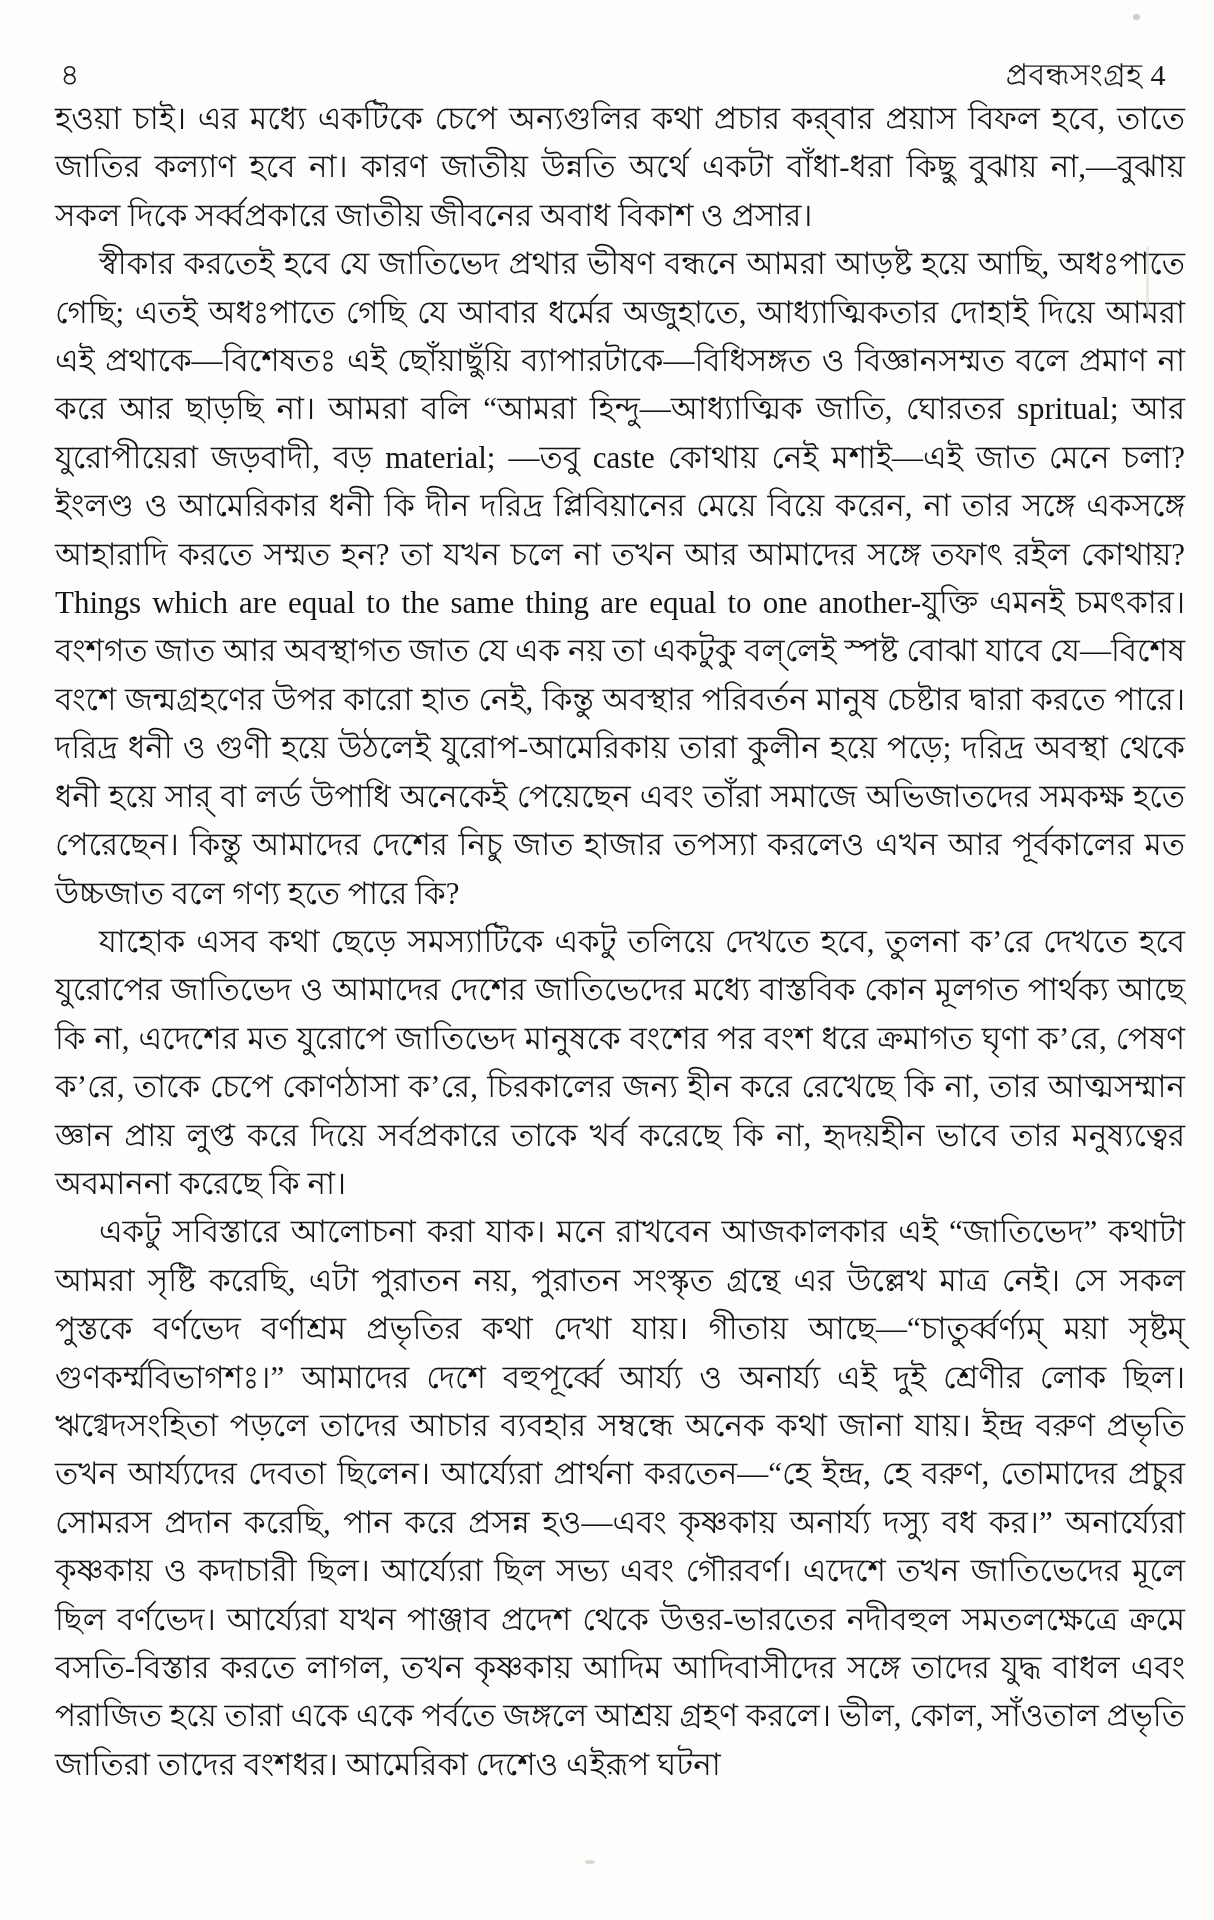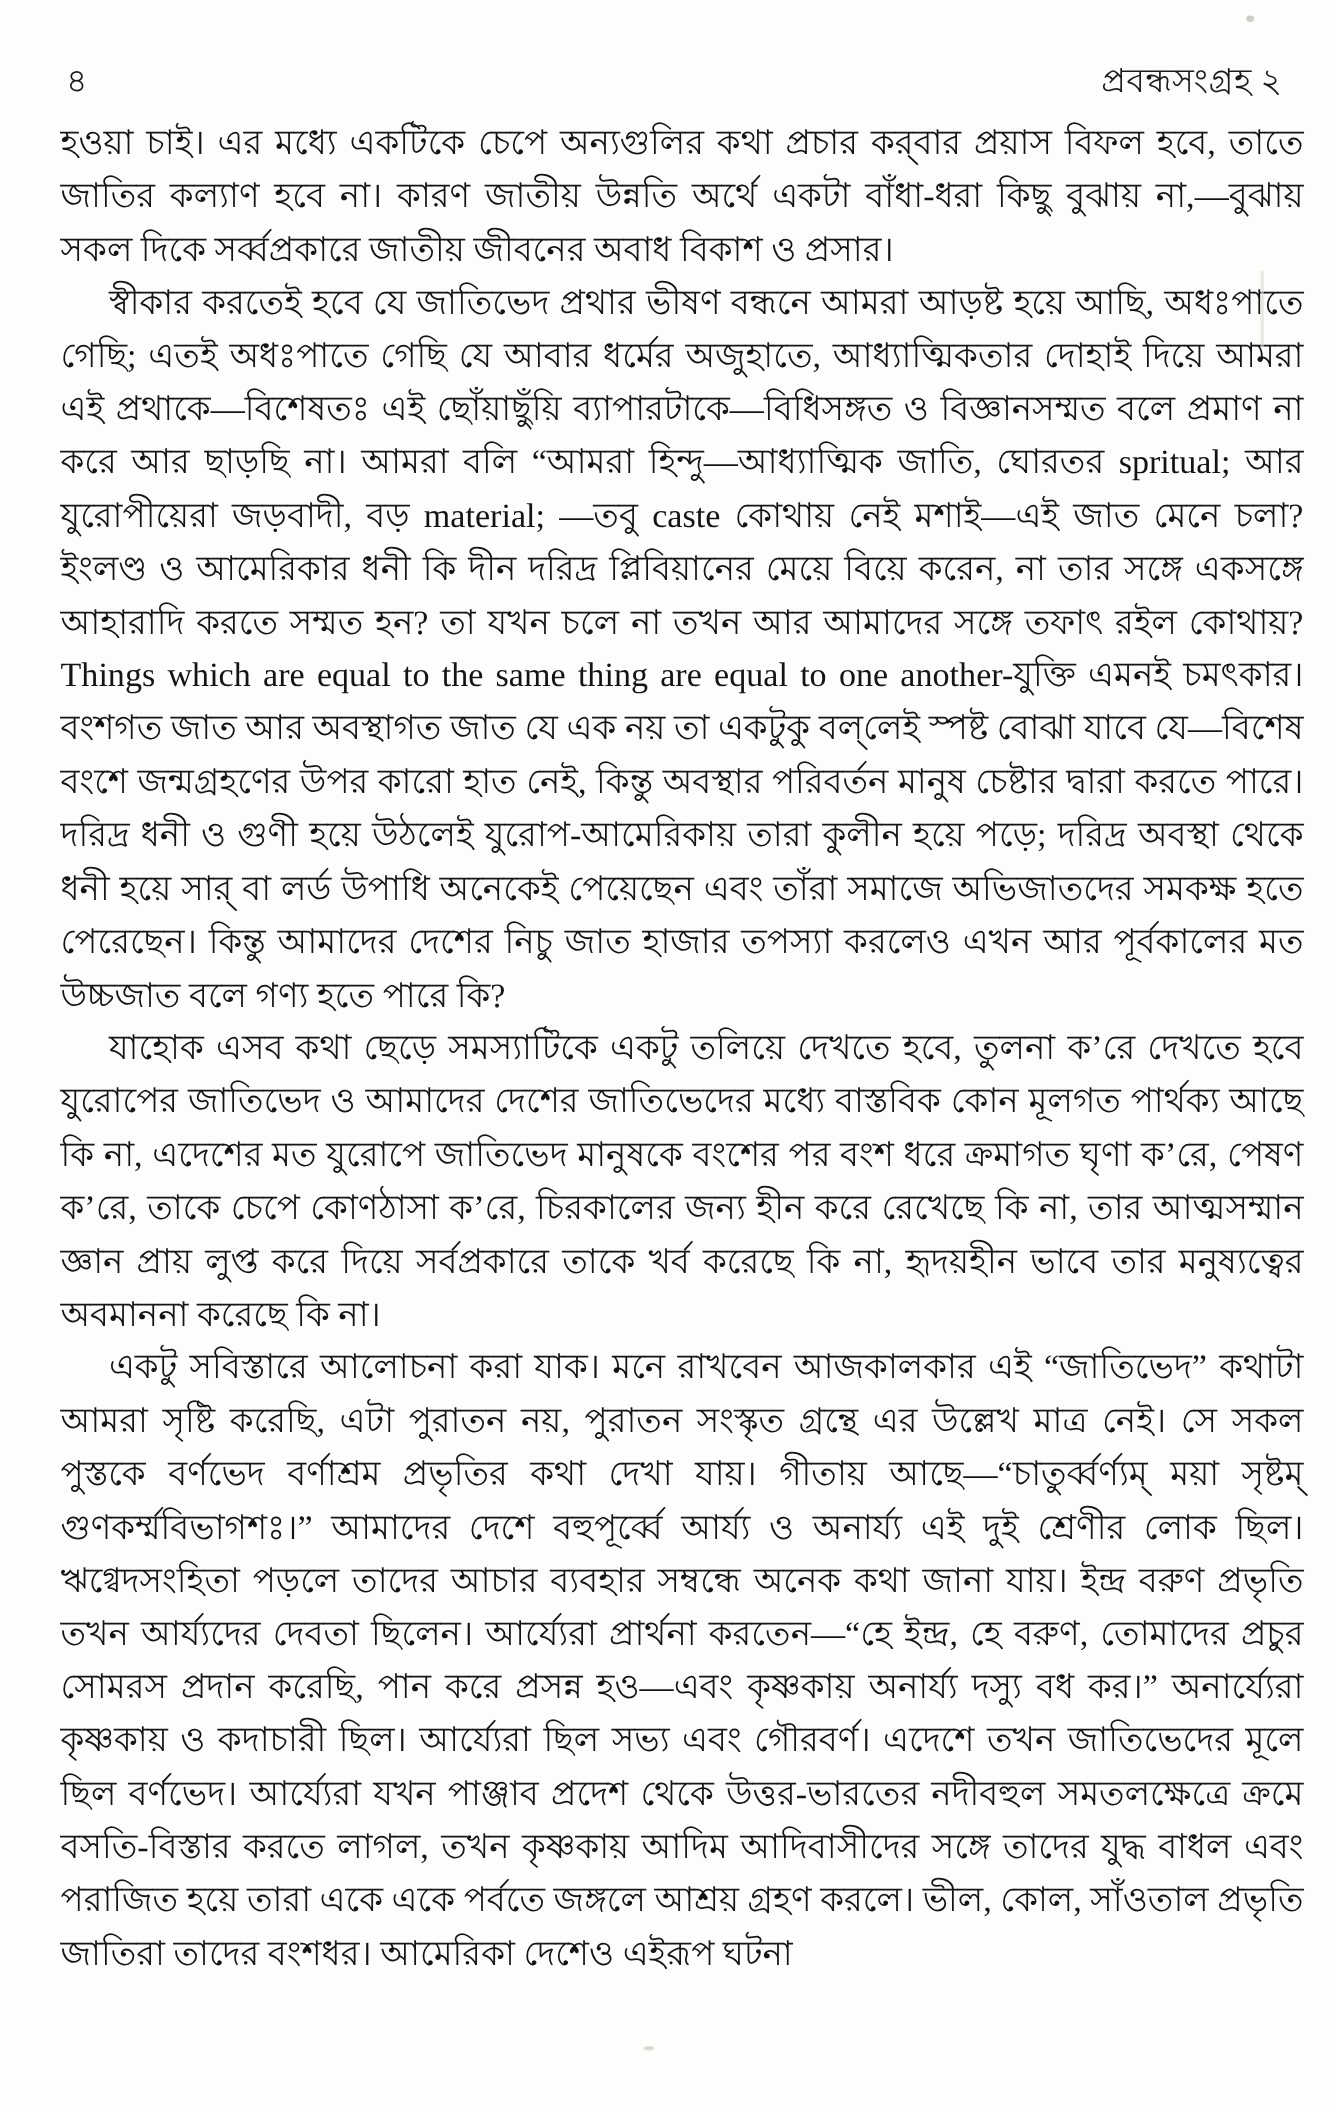--- a/index.html
+++ b/index.html
@@ -26,21 +26,21 @@
     justify-content: space-between;
     align-items: baseline;
     font-size: 30px;
     line-height: 38px;
     color: #1b1b1b;
   }
   .page-number { letter-spacing: 1px; }
   .running-title { letter-spacing: 0.5px; }
   .page-body {
     position: absolute;
-    top: 106px;
+    top: 95px;
     left: 55px;
     width: 1130px;
     font-size: 31px;
     line-height: 48.4px;
     text-align: justify;
     text-justify: inter-word;
     color: #141414;
   }
   .para { margin: 0; padding: 0; }
   .para.indent { text-indent: 44px; }
@@ -70,21 +70,21 @@
     opacity: 0.6;
   }
 </style>
 </head>
 <body>
 
 <div class="page">
 
   <header class="page-header">
     <span class="page-number">৪</span>
-    <span class="running-title">প্রবন্ধসংগ্রহ ২</span>
+    <span class="running-title">প্রবন্ধসংগ্রহ 4</span>
   </header>
 
   <main class="page-body">
     <p class="para">হওয়া চাই। এর মধ্যে একটিকে চেপে অন্যগুলির কথা প্রচার কর্‌বার প্রয়াস বিফল হবে, তাতে জাতির কল্যাণ হবে না। কারণ জাতীয় উন্নতি অর্থে একটা বাঁধা-ধরা কিছু বুঝায় না,—বুঝায় সকল দিকে সর্ব্বপ্রকারে জাতীয় জীবনের অবাধ বিকাশ ও প্রসার।</p>
     <p class="para indent">স্বীকার করতেই হবে যে জাতিভেদ প্রথার ভীষণ বন্ধনে আমরা আড়ষ্ট হয়ে আছি, অধঃপাতে গেছি; এতই অধঃপাতে গেছি যে আবার ধর্মের অজুহাতে, আধ্যাত্মিকতার দোহাই দিয়ে আমরা এই প্রথাকে—বিশেষতঃ এই ছোঁয়াছুঁয়ি ব্যাপারটাকে—বিধিসঙ্গত ও বিজ্ঞানসম্মত বলে প্রমাণ না করে আর ছাড়ছি না। আমরা বলি “আমরা হিন্দু—আধ্যাত্মিক জাতি, ঘোরতর spritual; আর যুরোপীয়েরা জড়বাদী, বড় material; —তবু caste কোথায় নেই মশাই—এই জাত মেনে চলা? ইংলণ্ড ও আমেরিকার ধনী কি দীন দরিদ্র প্লিবিয়ানের মেয়ে বিয়ে করেন, না তার সঙ্গে একসঙ্গে আহারাদি করতে সম্মত হন? তা যখন চলে না তখন আর আমাদের সঙ্গে তফাৎ রইল কোথায়? Things which are equal to the same thing are equal to one another-যুক্তি এমনই চমৎকার। বংশগত জাত আর অবস্থাগত জাত যে এক নয় তা একটুকু বল্‌লেই স্পষ্ট বোঝা যাবে যে—বিশেষ বংশে জন্মগ্রহণের উপর কারো হাত নেই, কিন্তু অবস্থার পরিবর্তন মানুষ চেষ্টার দ্বারা করতে পারে। দরিদ্র ধনী ও গুণী হয়ে উঠলেই যুরোপ-আমেরিকায় তারা কুলীন হয়ে পড়ে; দরিদ্র অবস্থা থেকে ধনী হয়ে সার্‌ বা লর্ড উপাধি অনেকেই পেয়েছেন এবং তাঁরা সমাজে অভিজাতদের সমকক্ষ হতে পেরেছেন। কিন্তু আমাদের দেশের নিচু জাত হাজার তপস্যা করলেও এখন আর পূর্বকালের মত উচ্চজাত বলে গণ্য হতে পারে কি?</p>
     <p class="para indent">যাহোক এসব কথা ছেড়ে সমস্যাটিকে একটু তলিয়ে দেখতে হবে, তুলনা ক’রে দেখতে হবে যুরোপের জাতিভেদ ও আমাদের দেশের জাতিভেদের মধ্যে বাস্তবিক কোন মূলগত পার্থক্য আছে কি না, এদেশের মত যুরোপে জাতিভেদ মানুষকে বংশের পর বংশ ধরে ক্রমাগত ঘৃণা ক’রে, পেষণ ক’রে, তাকে চেপে কোণঠাসা ক’রে, চিরকালের জন্য হীন করে রেখেছে কি না, তার আত্মসম্মান জ্ঞান প্রায় লুপ্ত করে দিয়ে সর্বপ্রকারে তাকে খর্ব করেছে কি না, হৃদয়হীন ভাবে তার মনুষ্যত্বের অবমাননা করেছে কি না।</p>
     <p class="para indent">একটু সবিস্তারে আলোচনা করা যাক। মনে রাখবেন আজকালকার এই “জাতিভেদ” কথাটা আমরা সৃষ্টি করেছি, এটা পুরাতন নয়, পুরাতন সংস্কৃত গ্রন্থে এর উল্লেখ মাত্র নেই। সে সকল পুস্তকে বর্ণভেদ বর্ণাশ্রম প্রভৃতির কথা দেখা যায়। গীতায় আছে—“চাতুর্ব্বর্ণ্যম্‌ ময়া সৃষ্টম্‌ গুণকর্ম্মবিভাগশঃ।” আমাদের দেশে বহুপূর্ব্বে আর্য্য ও অনার্য্য এই দুই শ্রেণীর লোক ছিল। ঋগ্বেদসংহিতা পড়লে তাদের আচার ব্যবহার সম্বন্ধে অনেক কথা জানা যায়। ইন্দ্র বরুণ প্রভৃতি তখন আর্য্যদের দেবতা ছিলেন। আর্য্যেরা প্রার্থনা করতেন—“হে ইন্দ্র, হে বরুণ, তোমাদের প্রচুর সোমরস প্রদান করেছি, পান করে প্রসন্ন হও—এবং কৃষ্ণকায় অনার্য্য দস্যু বধ কর।” অনার্য্যেরা কৃষ্ণকায় ও কদাচারী ছিল। আর্য্যেরা ছিল সভ্য এবং গৌরবর্ণ। এদেশে তখন জাতিভেদের মূলে ছিল বর্ণভেদ। আর্য্যেরা যখন পাঞ্জাব প্রদেশ থেকে উত্তর-ভারতের নদীবহুল সমতলক্ষেত্রে ক্রমে বসতি-বিস্তার করতে লাগল, তখন কৃষ্ণকায় আদিম আদিবাসীদের সঙ্গে তাদের যুদ্ধ বাধল এবং পরাজিত হয়ে তারা একে একে পর্বতে জঙ্গলে আশ্রয় গ্রহণ করলে। ভীল, কোল, সাঁওতাল প্রভৃতি জাতিরা তাদের বংশধর। আমেরিকা দেশেও এইরূপ ঘটনা</p>
   </main>
 
   <div class="speck speck-1"></div>

